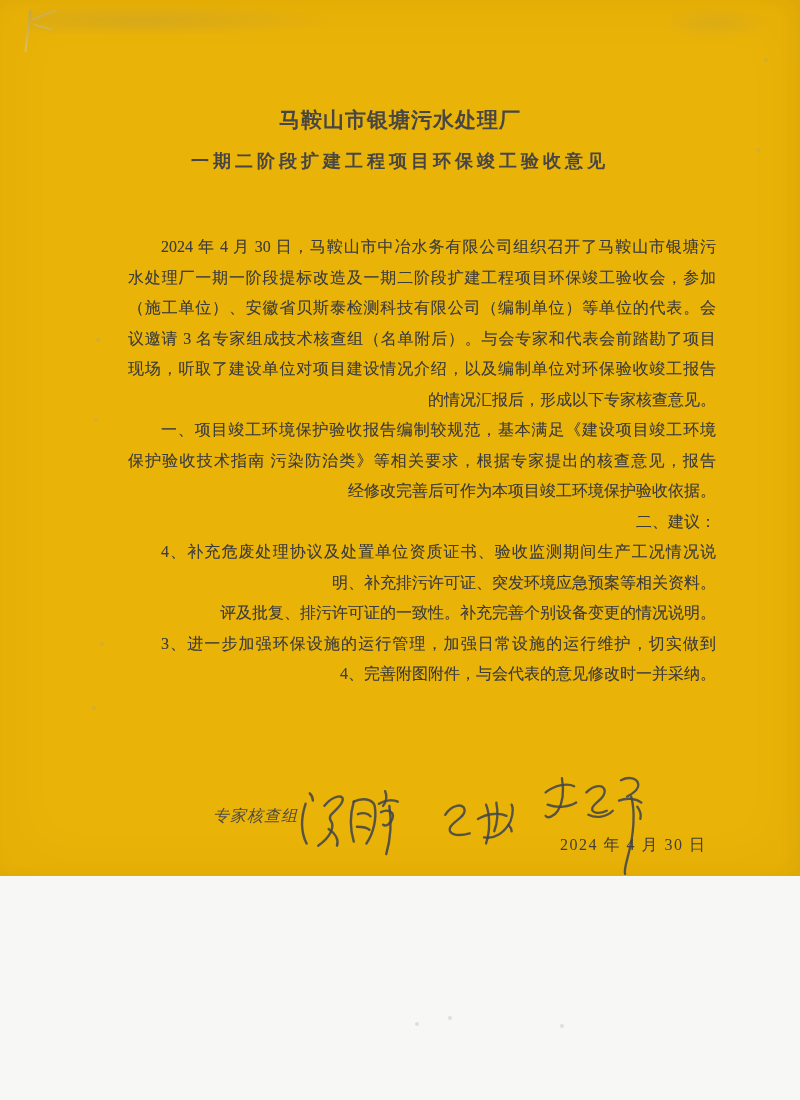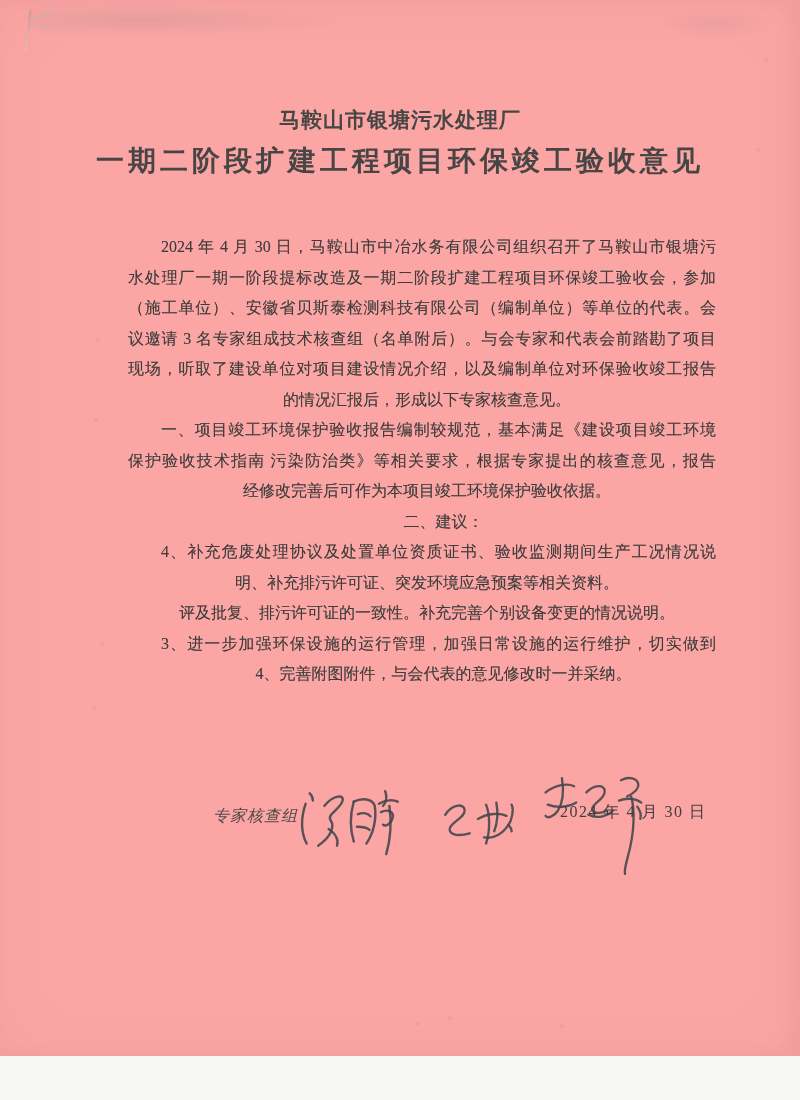--- a/index.html
+++ b/index.html
@@ -3,46 +3,46 @@
 <meta charset="utf-8">
 <style>
   html,body{margin:0;padding:0;}
   body{
     width:800px;height:1100px;
     background:#f7f7f5;
     font-family:"Liberation Serif","DejaVu Serif",serif;
     overflow:hidden;
   }
   .page{
-    position:relative;width:800px;height:1056px;
-    background:#fca5a5;
+    position:relative;width:800px;height:876px;
+    background:#eab308;
     box-shadow:inset 0 0 70px rgba(0,0,0,0.035), inset -8px 0 18px rgba(0,0,0,0.03);
   }
   
   .title{position:absolute;top:106px;left:0;width:100%;text-align:center;color:#474645;}
   .title .t1{font-size:21px;font-weight:600;letter-spacing:1px;line-height:28px;margin-bottom:13px;}
-  .title .t2{font-size:28px;font-weight:600;letter-spacing:4px;line-height:28px;}
+  .title .t2{font-size:18px;font-weight:600;letter-spacing:4px;line-height:28px;}
   
   .doc-body{
     position:absolute;left:128px;top:232px;width:588px;
     font-size:16px;color:#3e3d3c;
     text-shadow:0 0 .4px rgba(70,70,70,.45);
   }
   .line{height:30.5px;line-height:30.5px;white-space:nowrap;}
   .jl{text-align:justify;text-align-last:justify;white-space:normal;overflow:hidden;}
-  .el{text-align:center;margin-left:10px;}
+  .el{text-align:right;margin-left:10px;}
   .ind{text-indent:33px;}
   
   .sig-label{position:absolute;left:213px;top:806px;font-size:16px;color:#4c4b4a;letter-spacing:1px;font-style:italic;}
   .sig{position:absolute;}
   .sig path{fill:none;stroke:#41464b;stroke-width:2.3;stroke-linecap:round;stroke-linejoin:round;opacity:.88;}
   .sig-1{left:293px;top:780px;}
   .sig-2{left:437px;top:790px;}
   .sig-3{left:535px;top:770px;}
-  .doc-date{position:absolute;left:560px;top:802px;font-size:16px;color:#403f3e;letter-spacing:1.5px;}
+  .doc-date{position:absolute;left:560px;top:835px;font-size:16px;color:#403f3e;letter-spacing:1.5px;}
   
   .artifact{position:absolute;pointer-events:none;}
   .smudge-top{left:28px;top:4px;width:320px;height:30px;
     background:radial-gradient(ellipse at 35% 55%,rgba(125,125,125,.16),transparent 70%);}
   .smudge-top2{left:660px;top:6px;width:110px;height:34px;
     background:radial-gradient(ellipse at 50% 50%,rgba(130,130,130,.12),transparent 70%);}
   .scratch1{left:27px;top:10px;width:2px;height:42px;background:linear-gradient(#9a9a9a,#cfcfcf);transform:rotate(7deg);opacity:.45;}
   .scratch2{left:31px;top:14px;width:26px;height:1.5px;background:#b5b5b5;transform:rotate(-22deg);opacity:.4;}
   .scratch3{left:33px;top:26px;width:20px;height:1.5px;background:#bcbcbc;transform:rotate(14deg);opacity:.35;}
   .speck{width:4px;height:4px;border-radius:50%;background:#9d9d9d;opacity:.28;}

